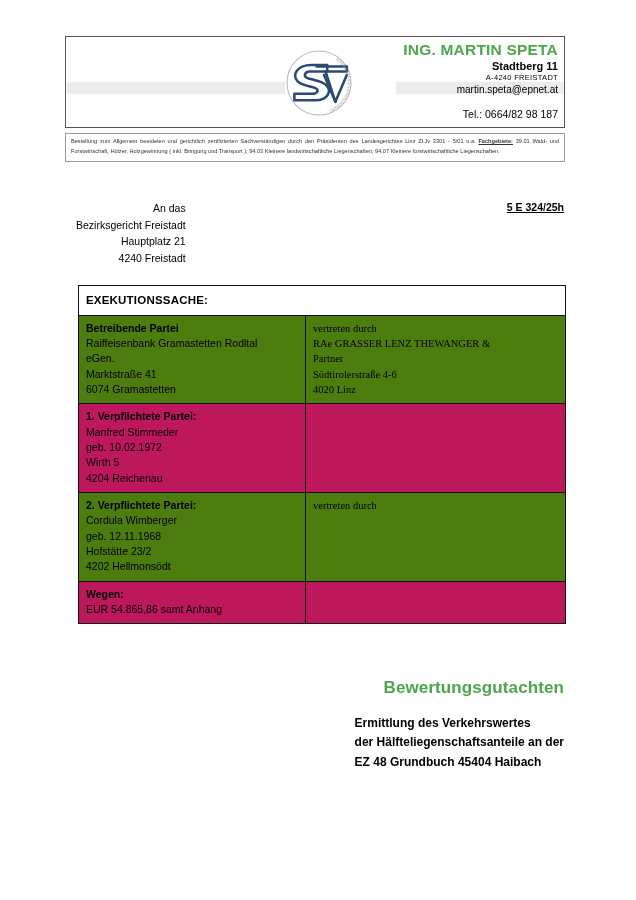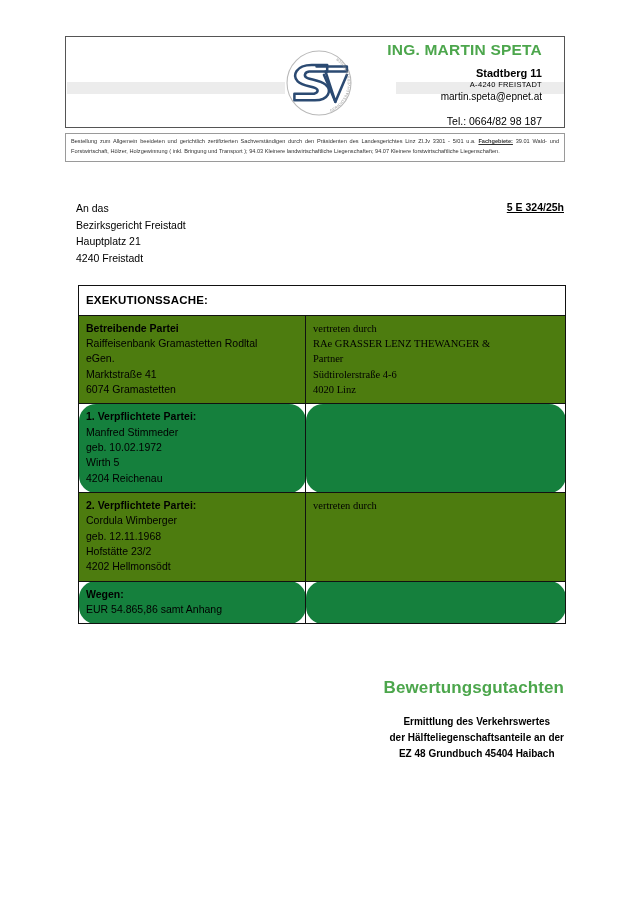--- a/index.html
+++ b/index.html
@@ -41,36 +41,36 @@
     position: absolute;
     left: 212px;
     top: 5px;
     width: 82px;
     height: 82px;
   }
 
   
   .contact {
     position: absolute;
-    right: 22px;
+    right: 6px;
     top: 4px;
     text-align: right;
     line-height: 1.12;
   }
   .contact .name {
     color: #4ca64c;
     font-size: 15.5px;
     font-weight: bold;
     letter-spacing: .2px;
     white-space: nowrap;
   }
   .contact .street {
     font-size: 11px;
     font-weight: bold;
-    margin-top: 9px;
+    margin-top: 2px;
   }
   .contact .city {
     font-size: 7.5px;
     letter-spacing: .3px;
     margin-top: 1px;
   }
   .contact .email {
     font-size: 10px;
     margin-top: 2px;
   }
@@ -95,20 +95,21 @@
   }
   .certnote u { text-decoration: underline; font-weight: bold; }
 
   
   .addressee {
     position: absolute;
     left: 76px;
     top: 200px;
     font-size: 10.5px;
     line-height: 1.58;
+    text-align: right;
   }
   .caseno {
     position: absolute;
     right: 72px;
     top: 201px;
     font-size: 10.5px;
     font-weight: bold;
     text-decoration: underline;
   }
 
@@ -133,43 +134,43 @@
     font-family: Liberation Serif, serif;
   }
   .parties tr.head td {
     background: #ffffff;
     font-size: 11.5px;
     font-weight: bold;
     letter-spacing: .2px;
     padding-top: 6px;
   }
   .parties tr.shaded td { background: #4d7c0f; }
-  .parties tr.plain  td { background: #15803d; border-radius: 17px; }
+  .parties tr.plain  td { background: #be185d; }
   .parties .lbl { font-weight: bold; }
   .col-left  { width: 227px; }
   .col-right { width: 260px; }
 
   
   .report-title {
     position: absolute;
     right: 72px;
     top: 678px;
     font-size: 17px;
     font-weight: bold;
     color: #4ca64c;
     text-align: right;
     letter-spacing: .1px;
   }
   .report-sub {
     position: absolute;
     right: 72px;
     top: 714px;
-    font-size: 10px;
-    font-weight: bold;
-    text-align: center;
+    font-size: 12px;
+    font-weight: bold;
+    text-align: left;
     line-height: 1.62;
   }
 </style>
 </head>
 <body>
 
 <div class="letterhead">
 
   <div class="lh-graybar left"></div>
   <div class="lh-graybar right"></div>

